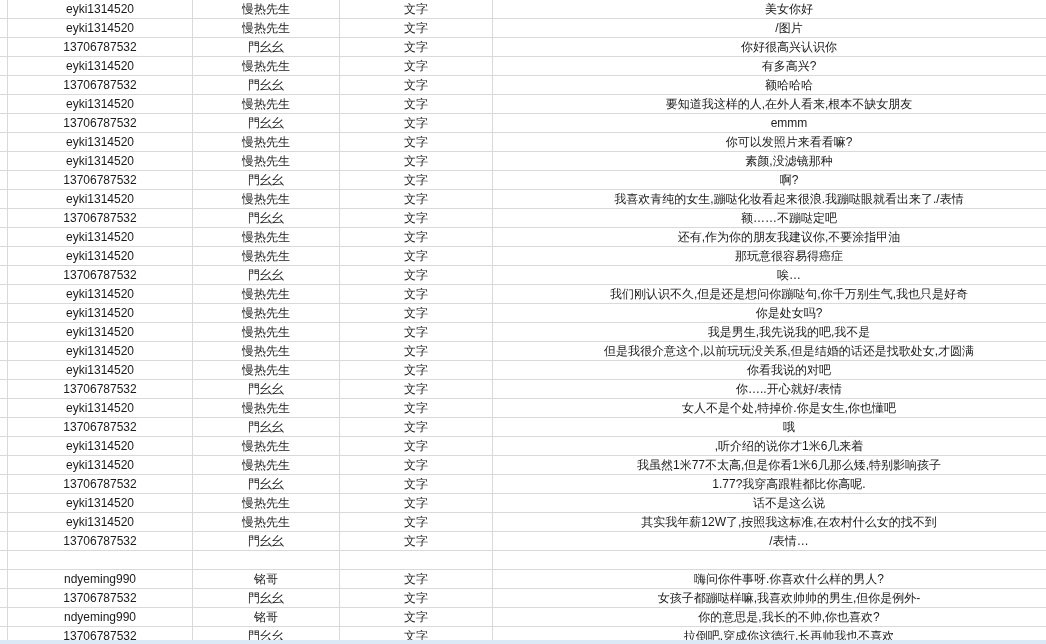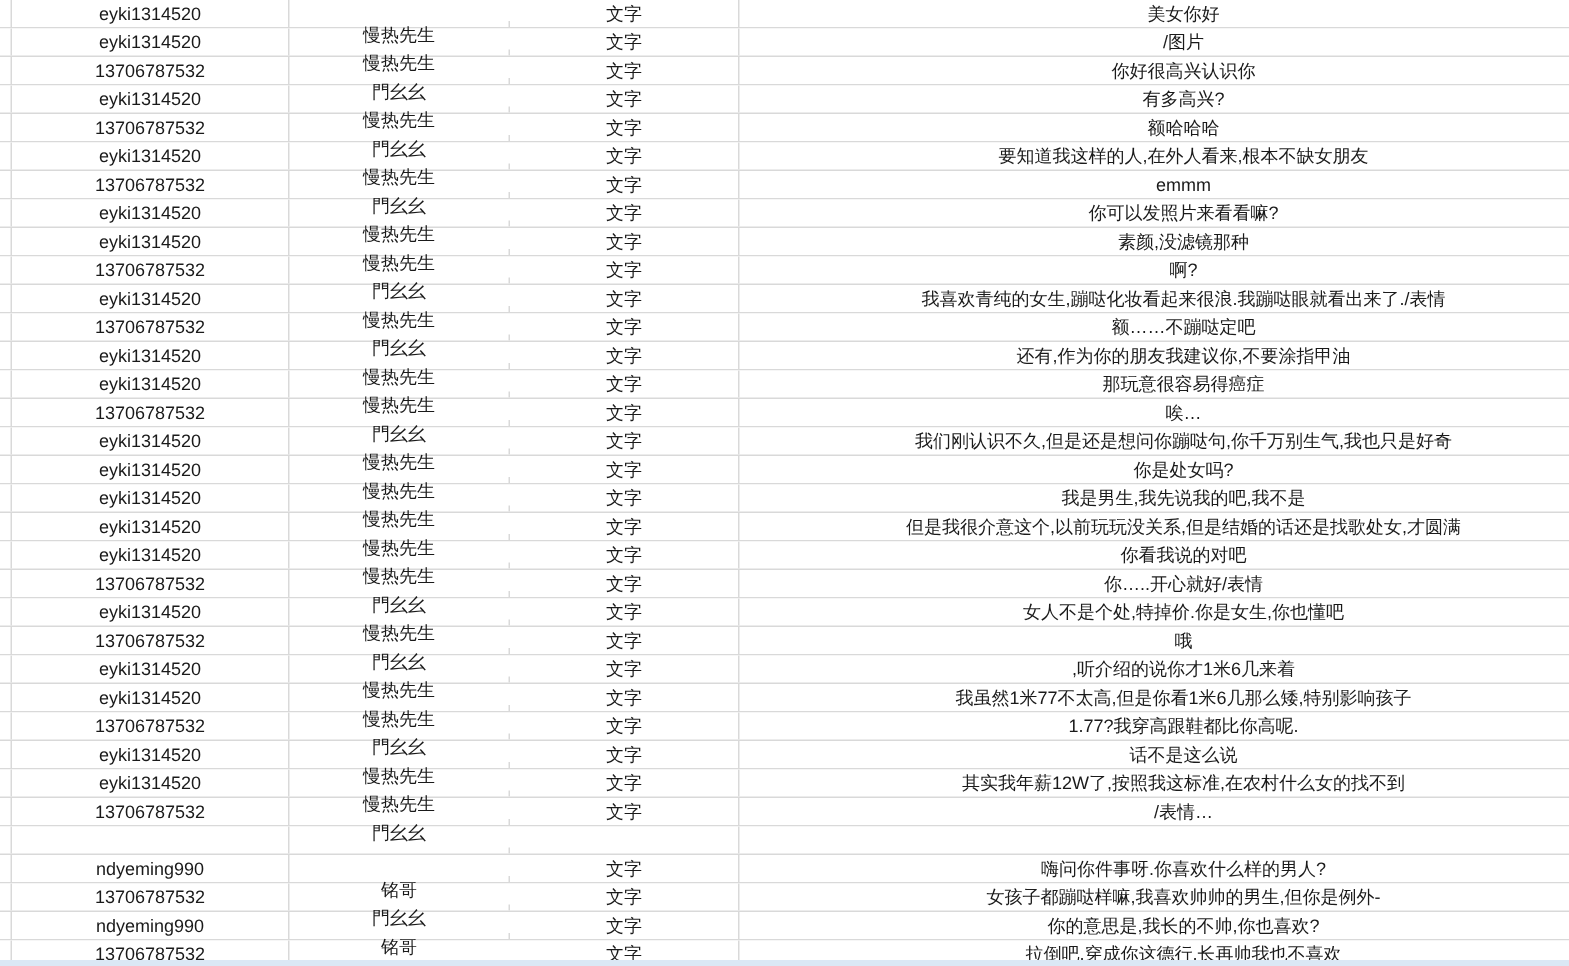--- a/index.html
+++ b/index.html
@@ -29,21 +29,21 @@
   .cell{
     box-sizing:border-box;
     flex:none;
     border-right:1px solid var(--gridline);
     text-align:center;
     white-space:nowrap;
     overflow:visible;
   }
   .c0{width:8px;}
   .c1{width:185px;}
-  .c2{width:147px;margin-top:14px;}
+  .c2{width:147px;}
   .c3{width:153px;}
   .c4{width:592px;border-right:none;}
   .bottom-strip{
     position:absolute;
     left:0;bottom:0;
     width:100%;height:4px;
     background:var(--bottom-strip);
   }
 </style>
 </head>

